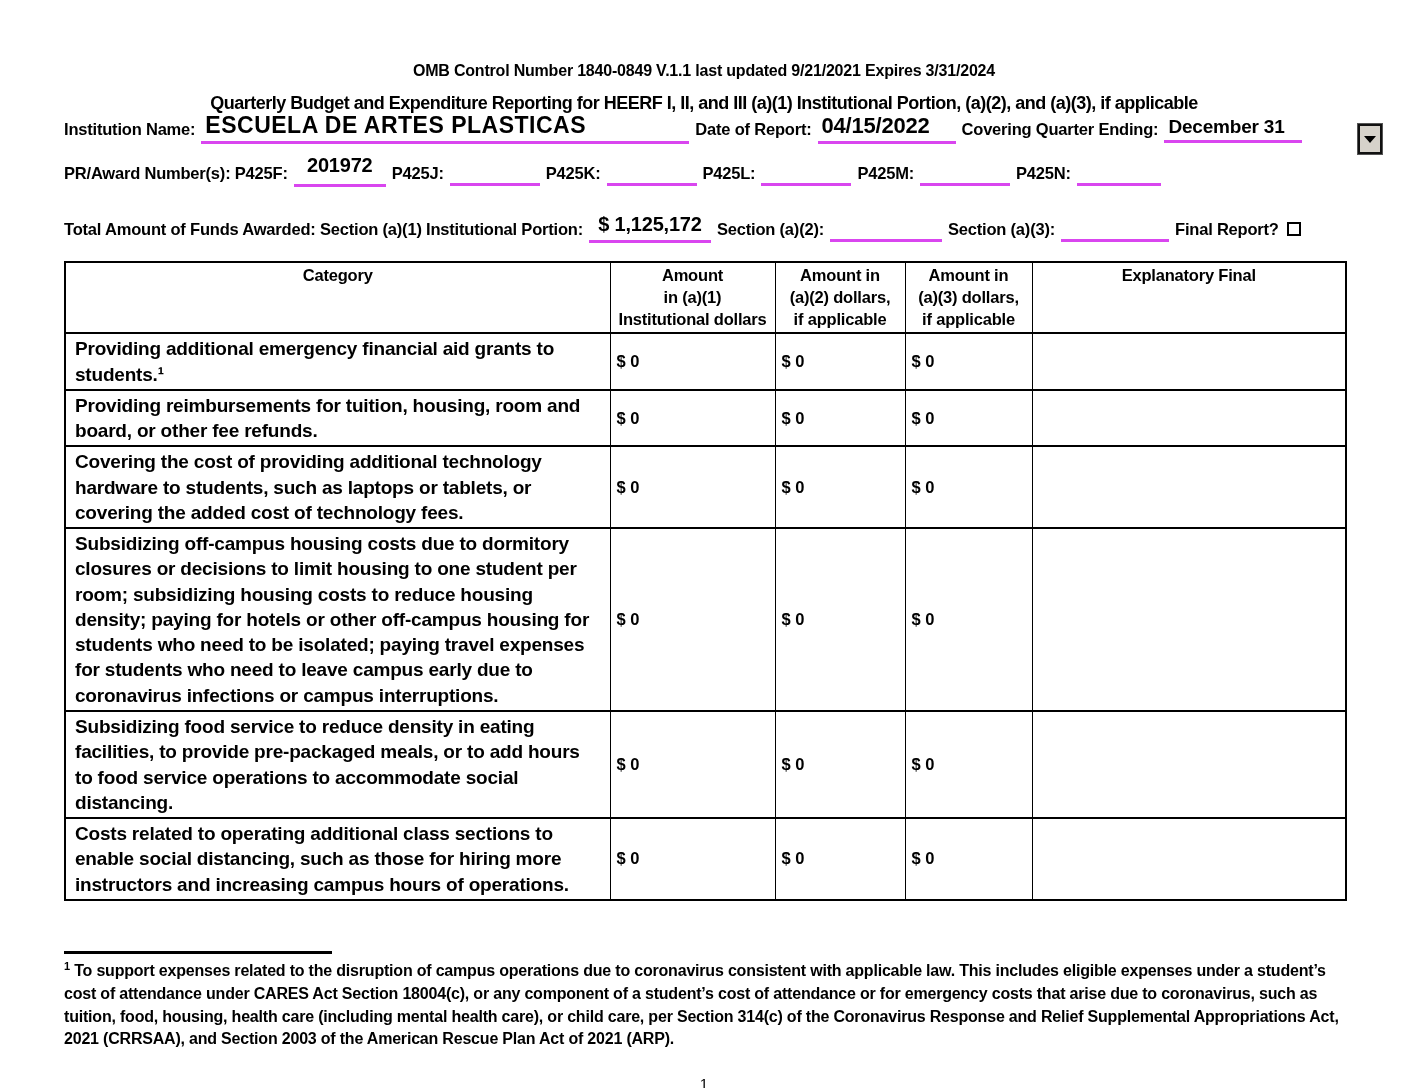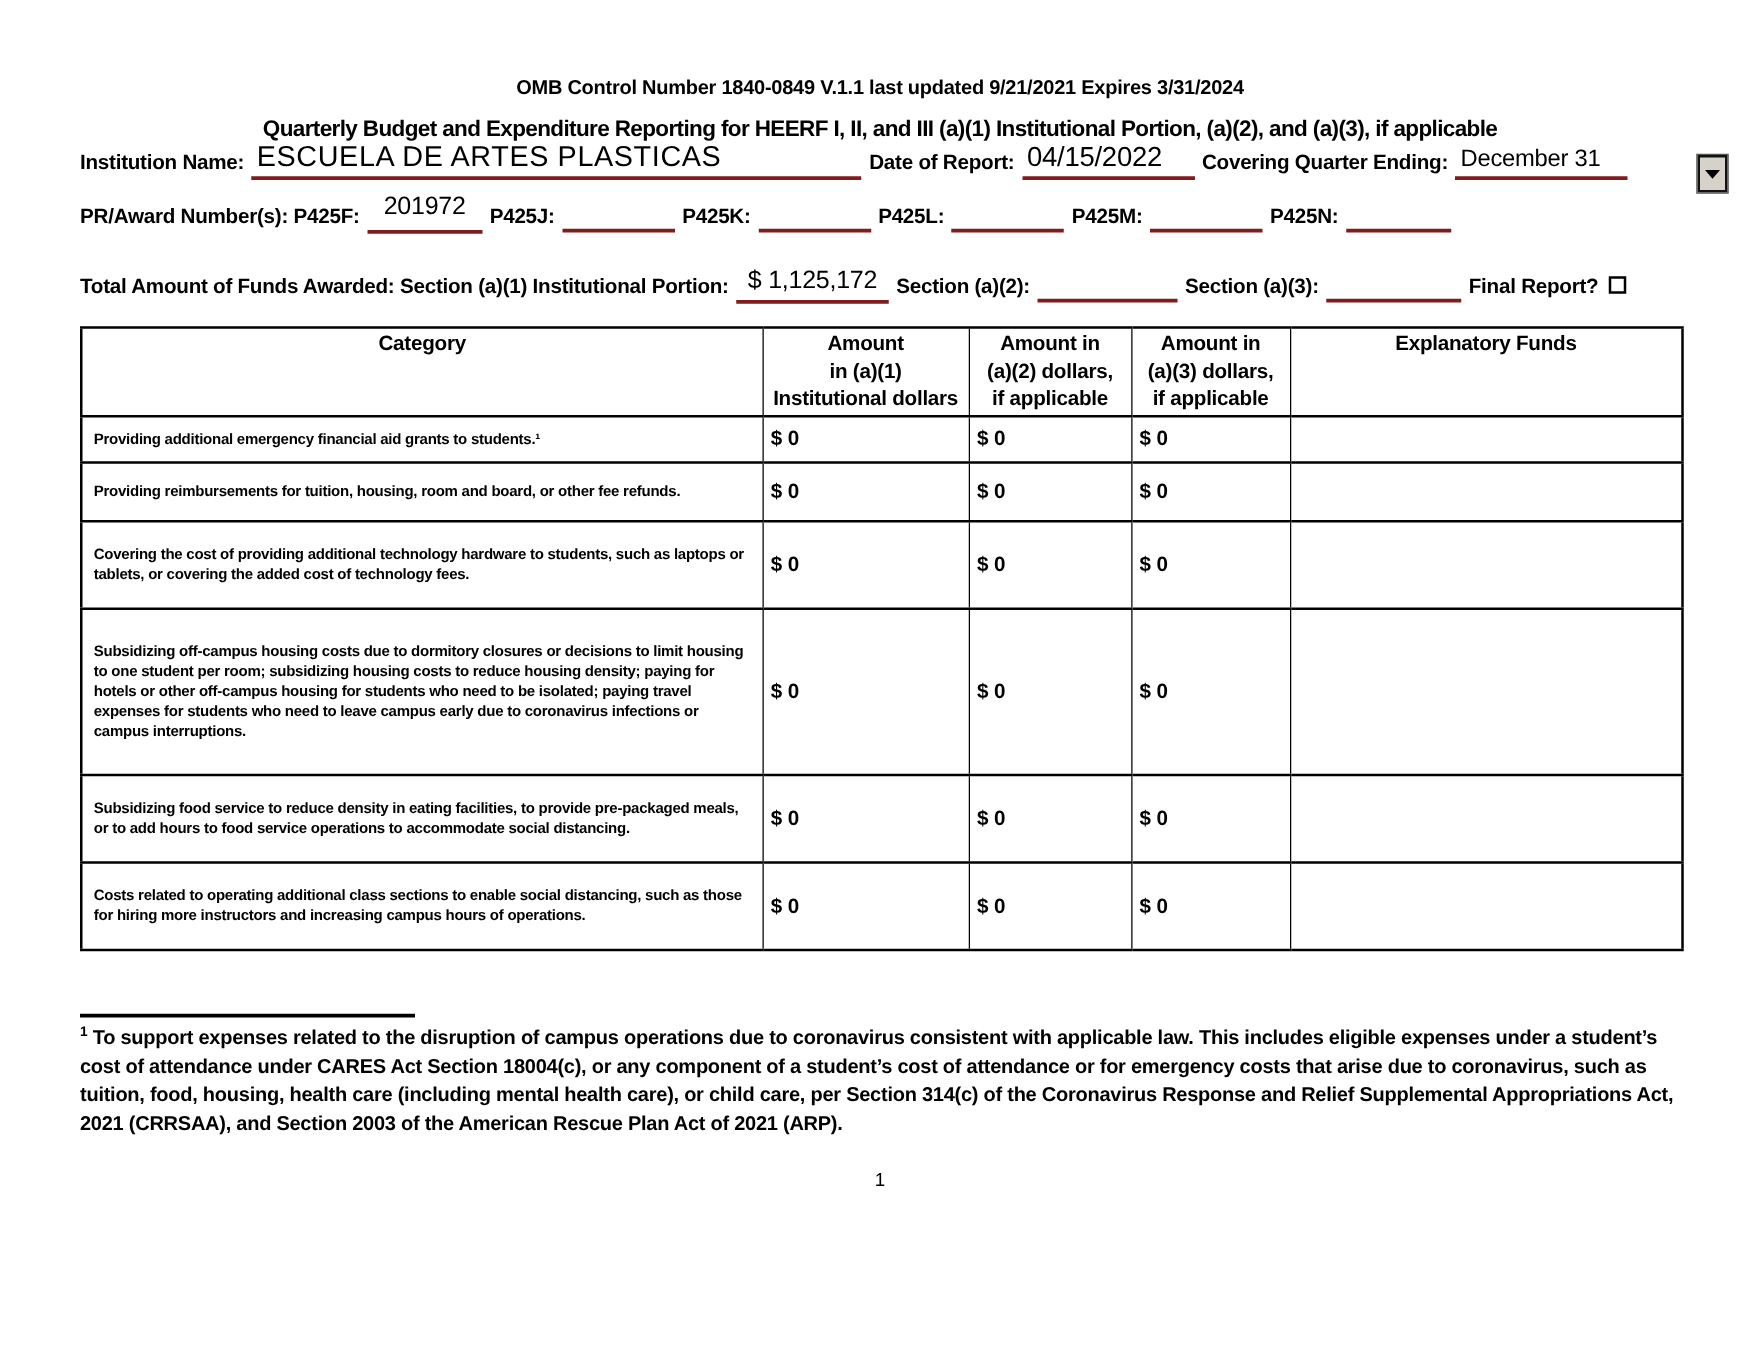--- a/index.html
+++ b/index.html
@@ -37,24 +37,24 @@
     font-size: 16.5px;
     letter-spacing: -0.2px;
     white-space: nowrap;
   }
   .field-line.l1 { }
   .field-line.l2 { margin-top: 17px; }
   .field-line.l3 { margin-top: 30px; }
 
   .fill {
     display: inline-block;
-    border-bottom: 3px solid #7f1d1d;
+    border-bottom: 3px solid #d946ef;
     margin: 0 6px;
     padding: 0 4px;
-    font-weight: normal;
+    font-weight: bold;
     text-align: left;
   }
   .fill .val { position: relative; display: inline-block; }
   .fill.v-inst   { width: 488px; font-size: 23px; }
   .fill.v-inst   .val { top: -2px; letter-spacing: 0.5px; }
   .fill.v-date   { width: 138px; font-size: 22px; text-align: left; }
   .fill.v-date   .val { top: -2px; }
   .fill.v-qtr    { width: 138px; font-size: 19px; }
   .fill.v-qtr    .val { top: -2px; }
   .fill.v-p425f  { width: 92px;  font-size: 20px; text-align: center; }
@@ -88,21 +88,21 @@
     font-size: 16.5px;
     font-weight: bold;
     text-align: center;
     vertical-align: top;
     white-space: pre-line;
     padding: 2px 4px;
     line-height: 1.32;
     letter-spacing: -0.2px;
   }
   td.cat {
-    font-size: 12px;
+    font-size: 19px;
     font-weight: bold;
     padding: 2px 9px;
     line-height: 1.33;
     vertical-align: middle;
     letter-spacing: -0.2px;
   }
   td.amt {
     font-size: 16.5px;
     font-weight: bold;
     padding: 2px 6px;
@@ -213,21 +213,21 @@
         <th>Category</th>
         <th>Amount
 in (a)(1)
 Institutional dollars</th>
         <th>Amount in
 (a)(2) dollars,
 if applicable</th>
         <th>Amount in
 (a)(3) dollars,
 if applicable</th>
-        <th>Explanatory Funds</th>
+        <th>Explanatory Final</th>
       </tr>
     </thead>
     <tbody>
       <tr style="height:37px">
         <td class="cat">Providing additional emergency financial aid grants to students.¹</td>
         <td class="amt">$ 0</td>
         <td class="amt">$ 0</td>
         <td class="amt">$ 0</td>
         <td class="notes"></td>
       </tr>

